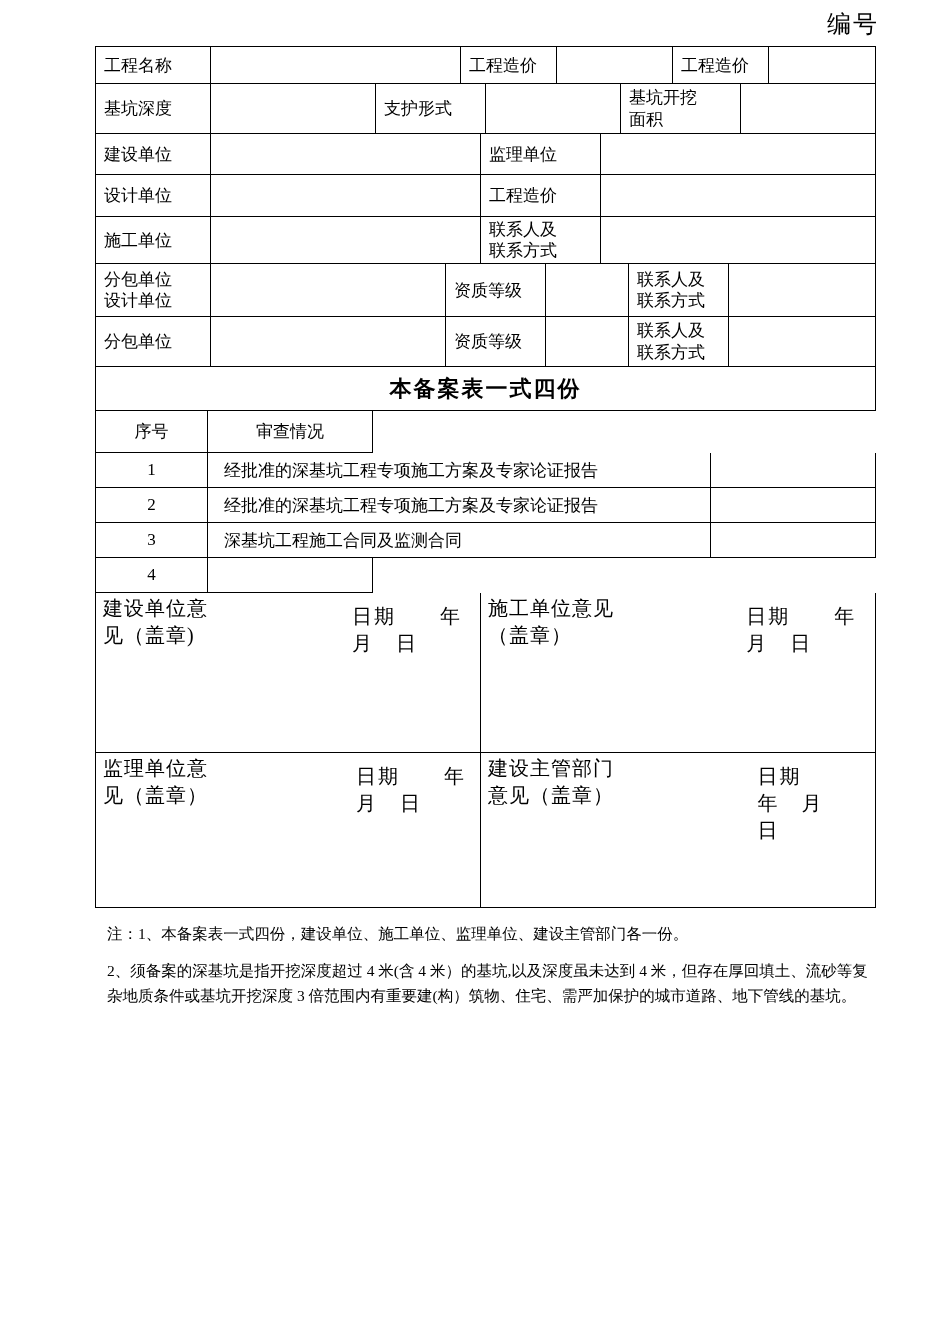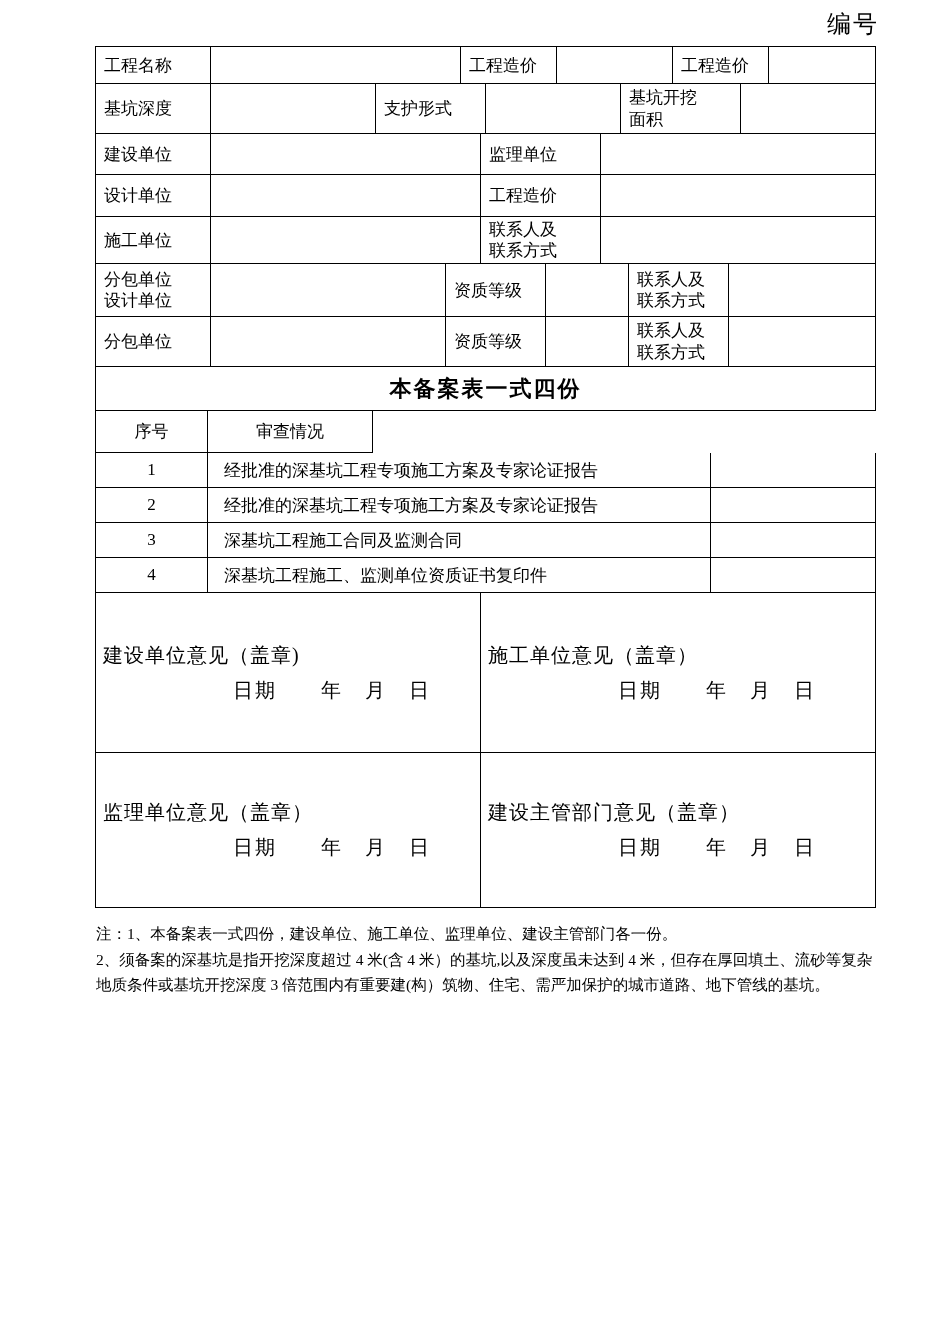--- a/index.html
+++ b/index.html
@@ -10,27 +10,27 @@
   .doc-number { width:950px; box-sizing:border-box; text-align:right; padding-right:71px; font-size:24px; margin-top:8px; margin-bottom:6px; letter-spacing:2px; }
 
   .table { margin-left:95px; width:780px; border-left:1px solid #000; border-top:1px solid #000; box-sizing:content-box; }
   .row { display:flex; }
   .cell { box-sizing:border-box; border-right:1px solid #000; border-bottom:1px solid #000;
           display:flex; align-items:center; padding:2px 8px; font-size:17px; flex-shrink:0; overflow:hidden; }
   .prewrap { white-space:pre-line; line-height:1.25; }
   .center { justify-content:center; text-align:center; padding-left:2px; padding-right:2px; }
   .section-title { justify-content:center; font-size:22px; font-weight:bold; letter-spacing:2px; }
   .content-cell { padding-left:16px; }
-  .opinion-cell { flex-direction:column; align-items:flex-start; justify-content:center; padding-left:7px; }
+  .opinion-cell { align-items:flex-start; justify-content:center; padding-left:7px; }
   .opinion-label { font-size:20px; letter-spacing:1px; }
   .opinion-date { font-size:20px; padding-left:130px; margin-top:8px; letter-spacing:2px; }
   .blank { }
 
   .notes { margin-left:95px; width:792px; margin-top:14px; font-size:15.5px; line-height:1.6; }
-  .notes div { margin:1px; }
+  .notes div { margin:12px; }
 </style>
 </head>
 <body>
 
 <div class="page">
 
   <div class="doc-number">编号</div>
 
   <div class="table">
 
@@ -118,21 +118,20 @@
     </div>
 
     <div class="row" style="height:35px">
       <div class="cell center" style="width:112px">3</div>
       <div class="cell content-cell" style="width:503px">深基坑工程施工合同及监测合同</div>
       <div class="cell blank" style="width:165px"></div>
     </div>
 
     <div class="row" style="height:35px">
       <div class="cell center" style="width:112px">4</div>
-      <div class="cell content-cell" style="width:503px">深基坑工程施工、监测单位资质证书复印件</div>
       <div class="cell blank" style="width:165px"></div>
     </div>
 
     <div class="row" style="height:160px">
       <div class="cell opinion-cell" style="width:385px">
         <div class="opinion-label">建设单位意见（盖章)</div>
         <div class="opinion-date">日期　　年　月　日</div>
       </div>
       <div class="cell opinion-cell" style="width:395px">
         <div class="opinion-label">施工单位意见（盖章）</div>

